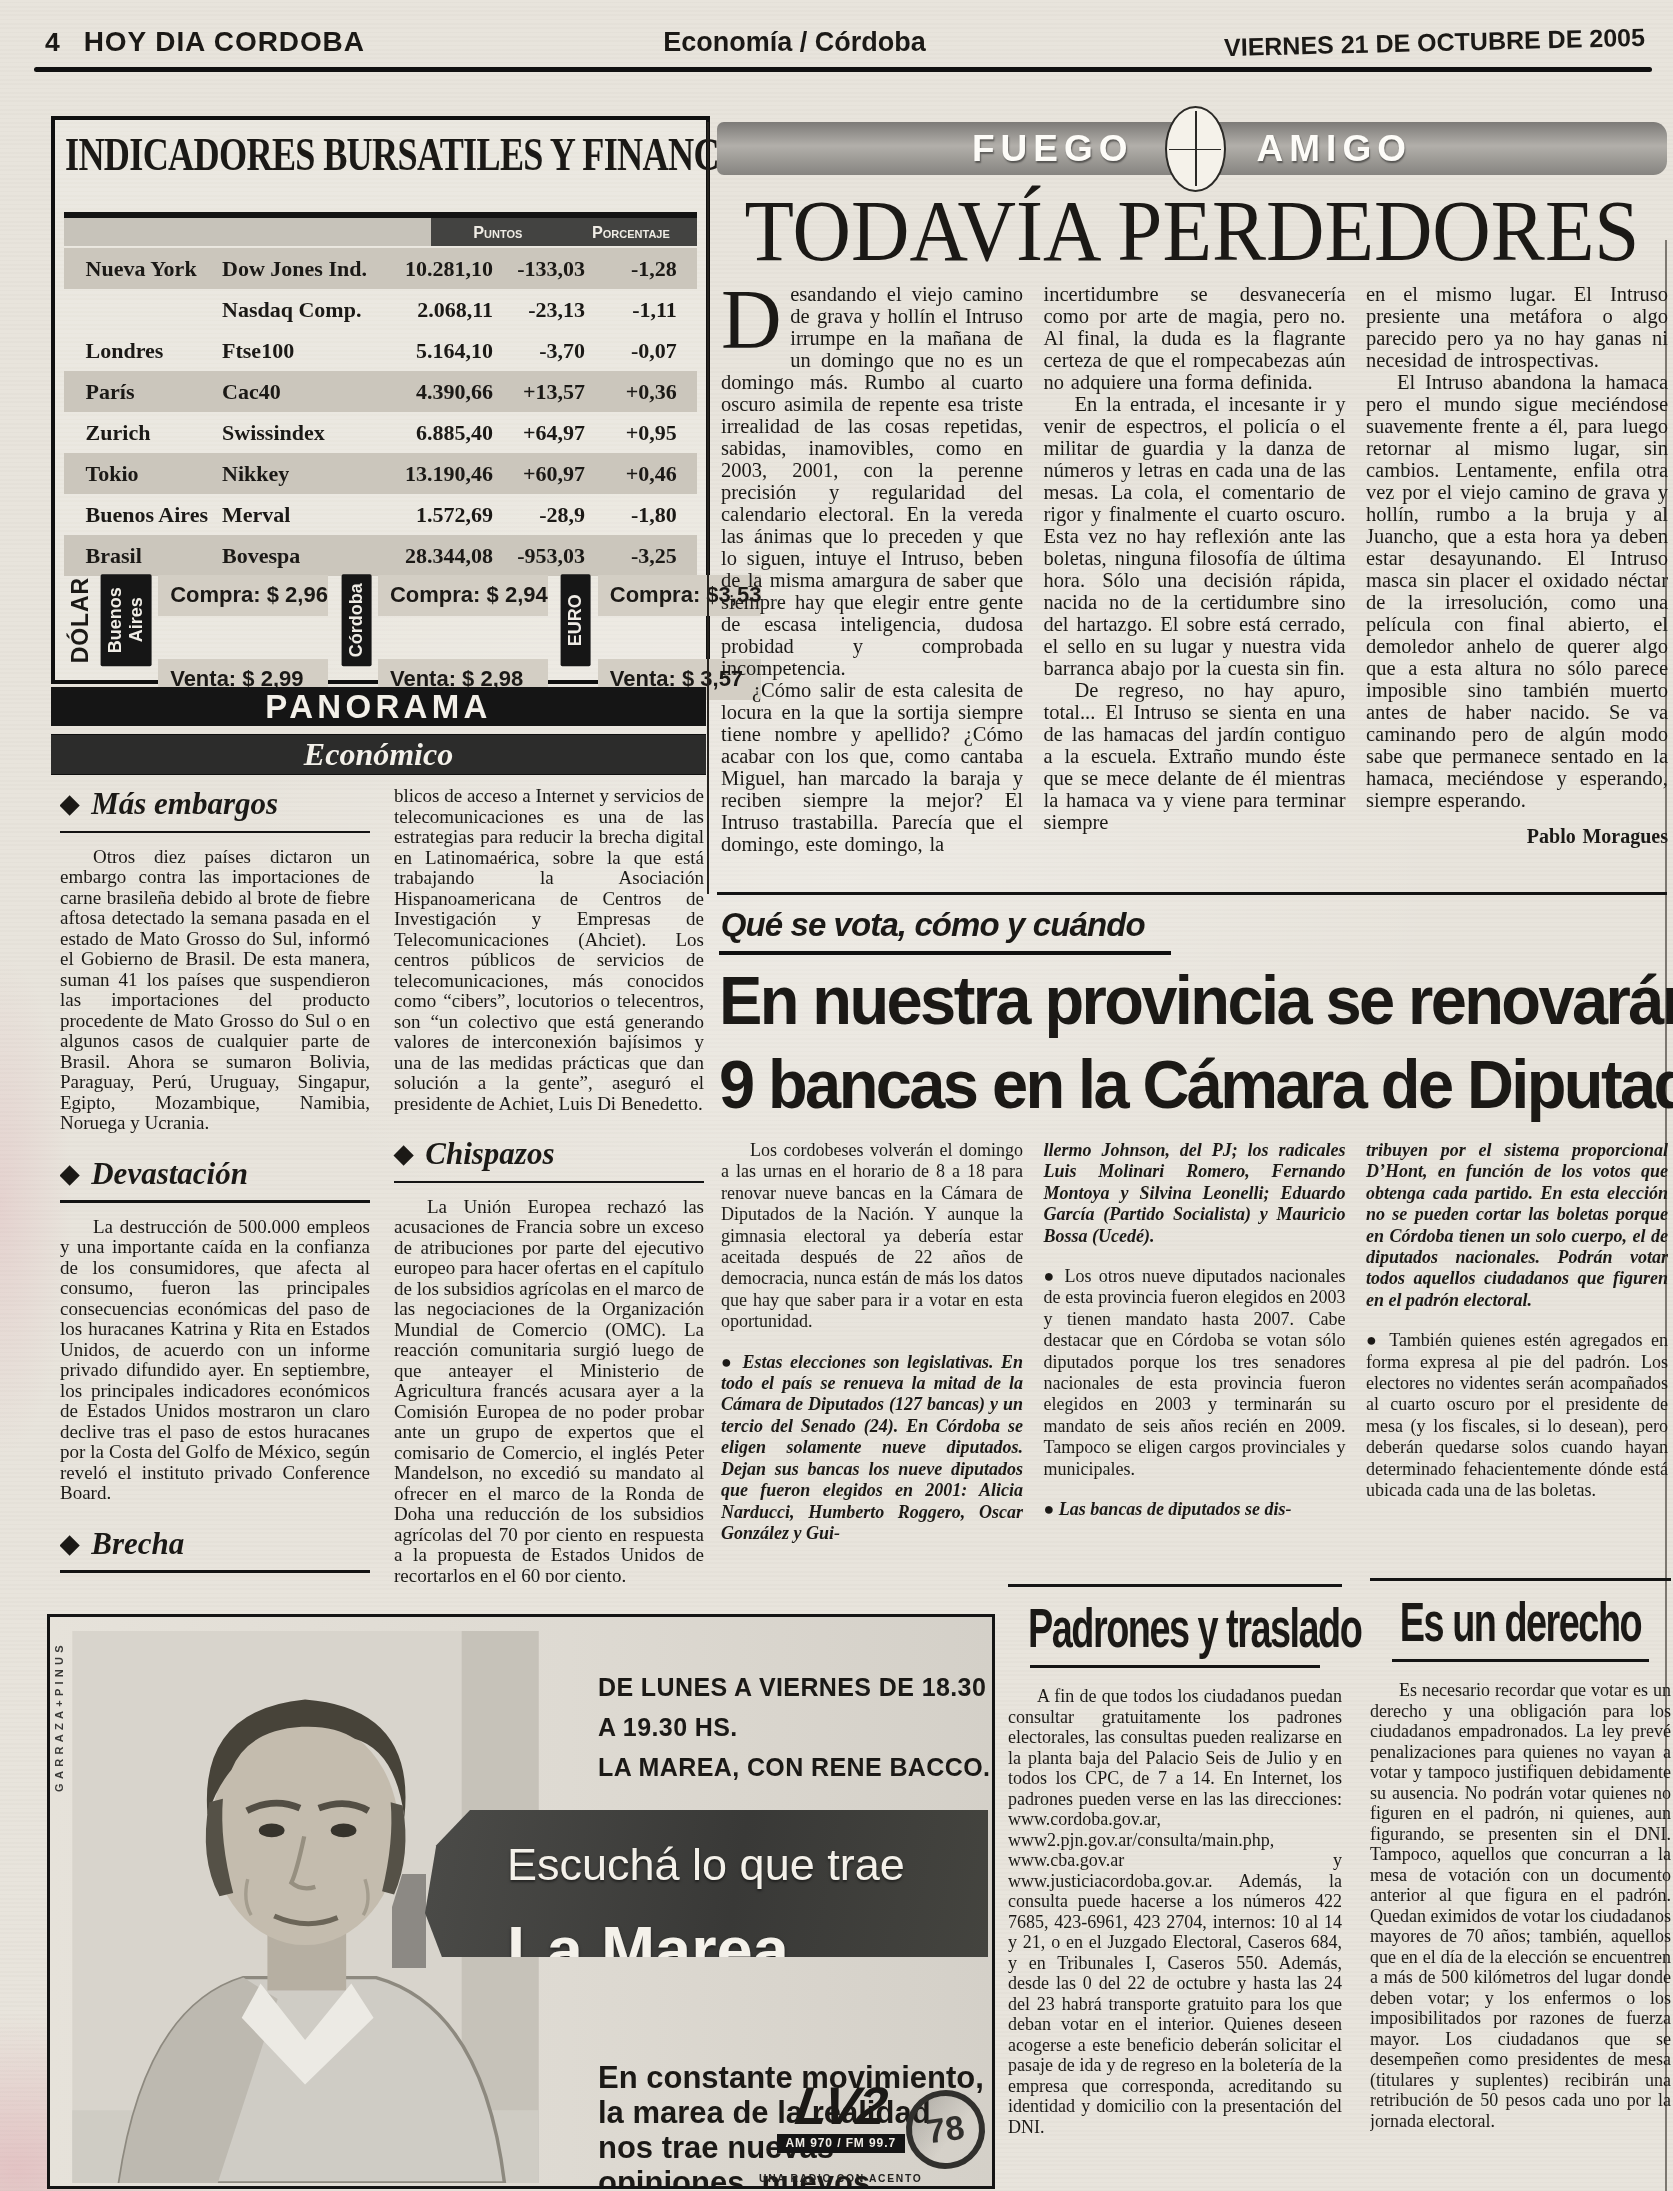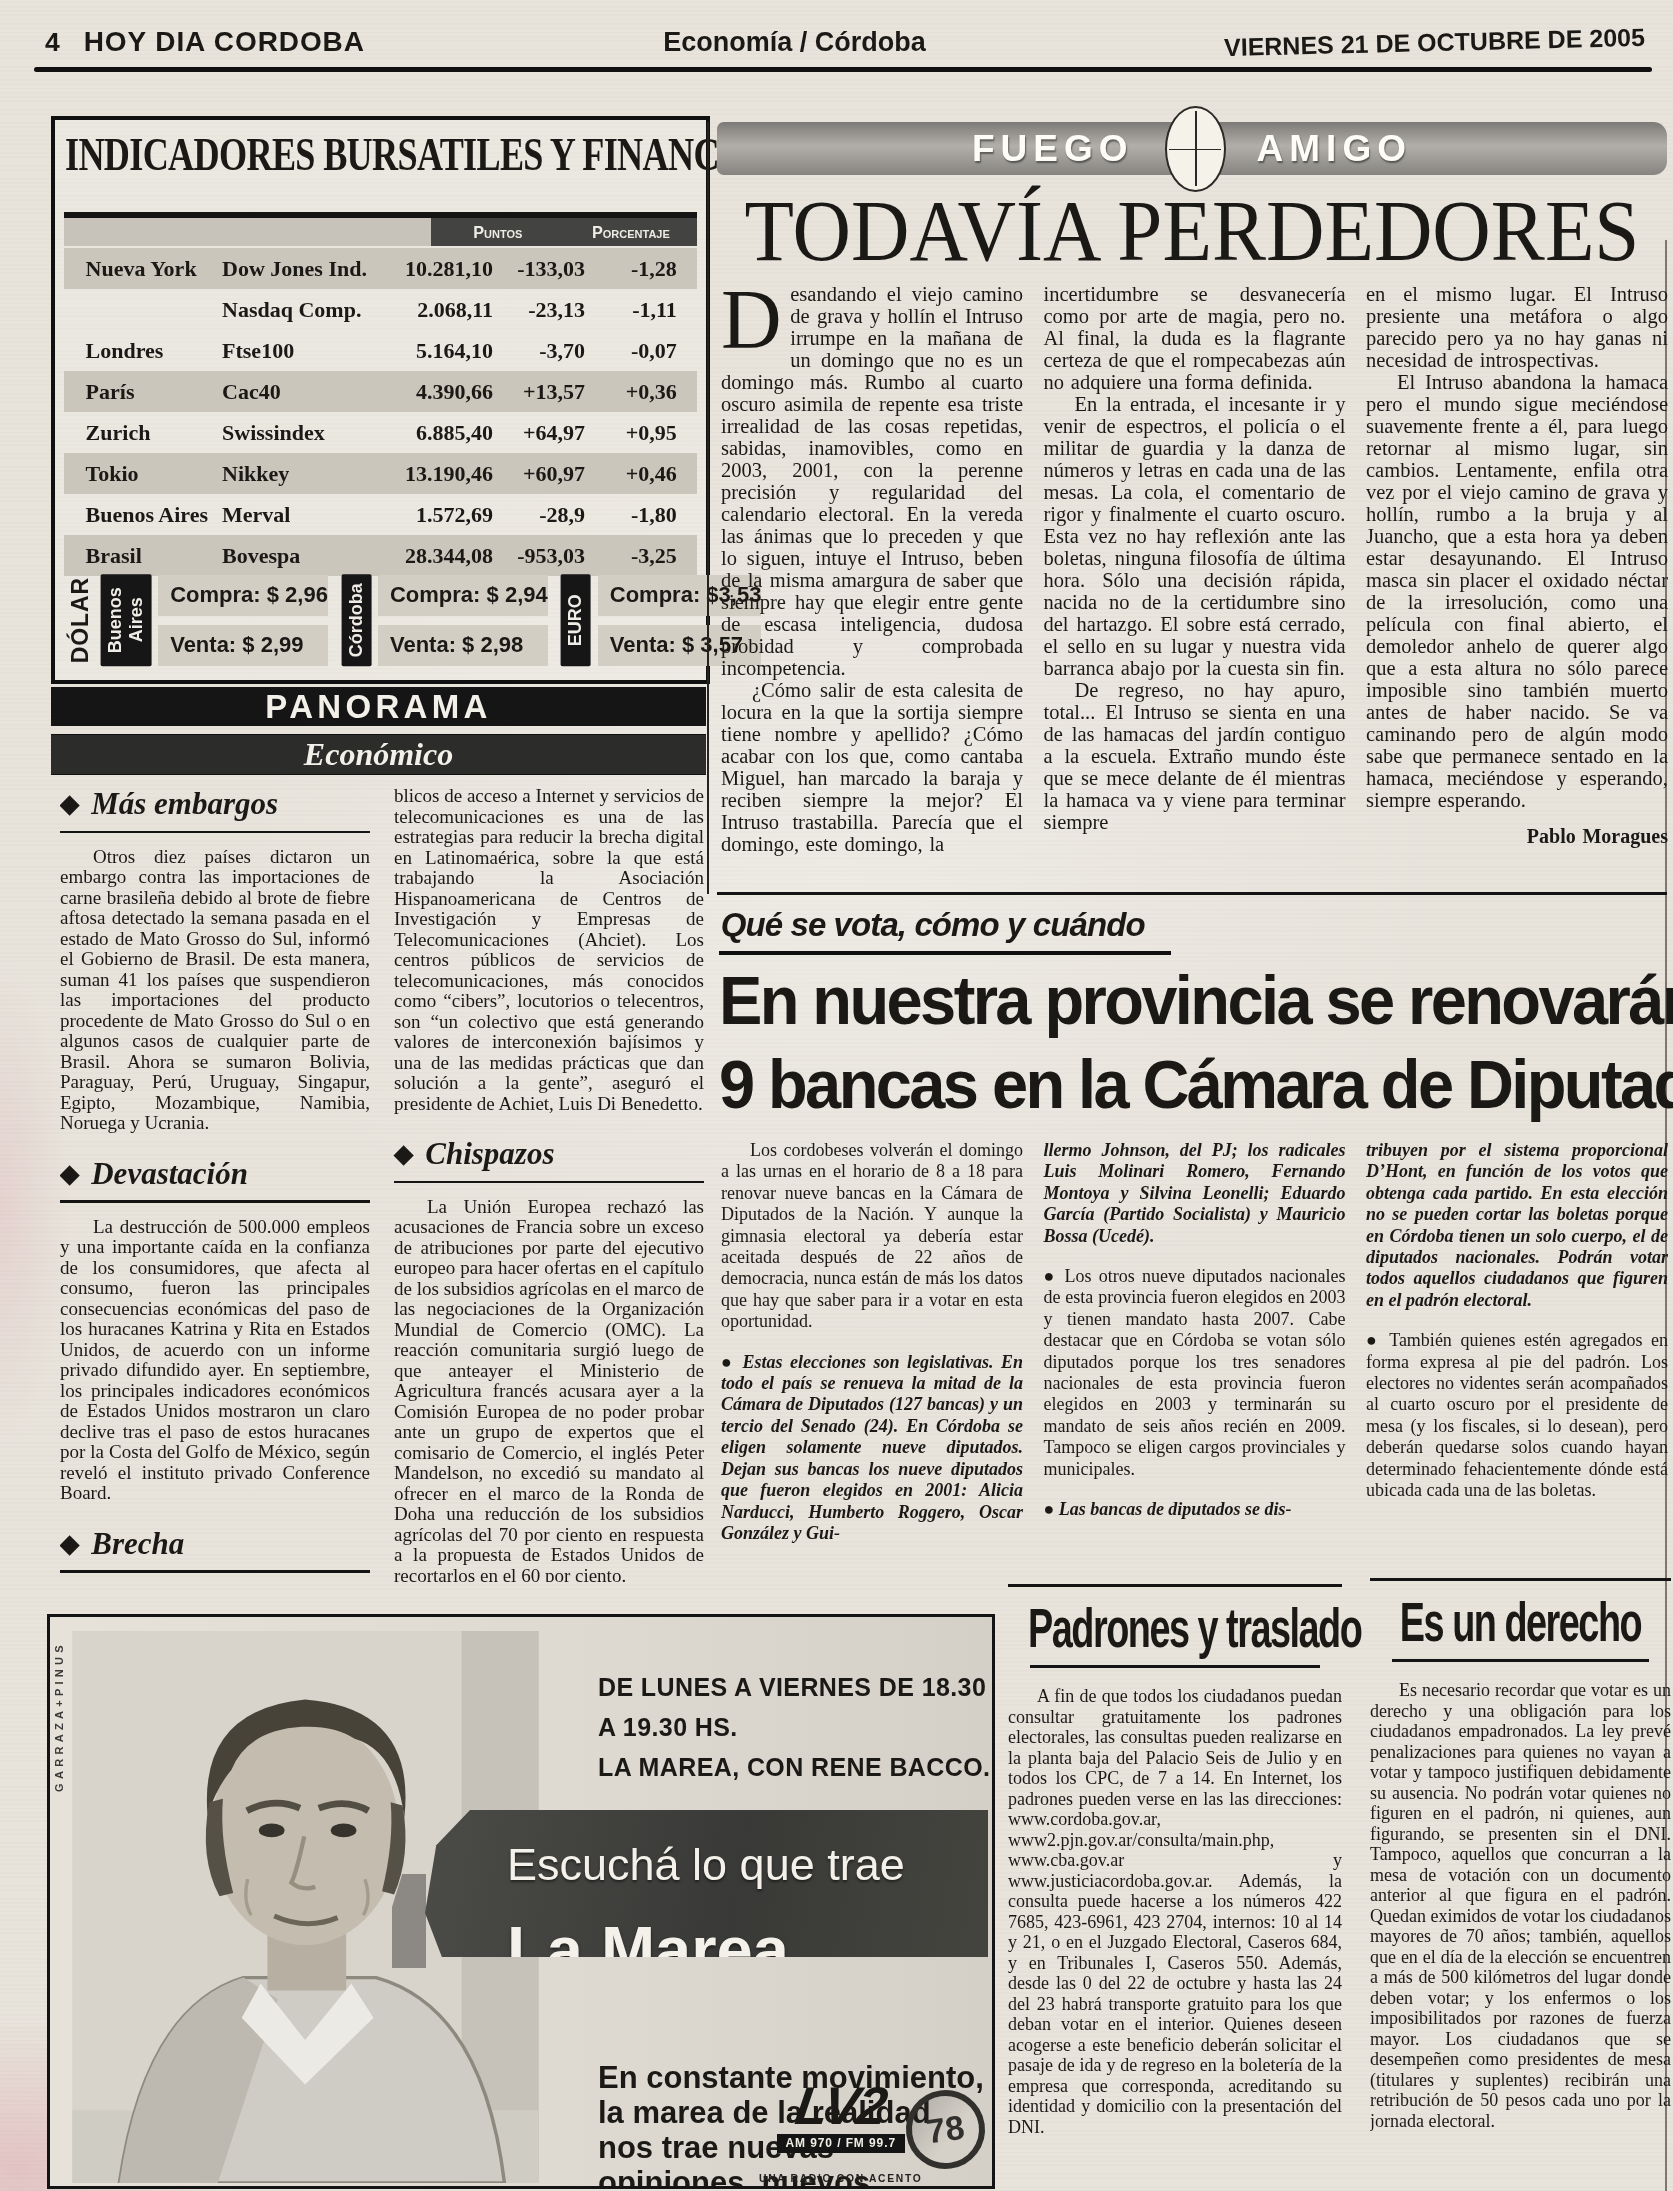--- a/index.html
+++ b/index.html
@@ -46,21 +46,21 @@
   .t-row .num{text-align:right;padding-right:20.5px;}
 
   
   .fx{position:absolute;left:8.6px;right:8.6px;top:449px;bottom:8.6px;display:flex;gap:13.7px;padding:5.1px 3.4px;}
   .fx-group{flex:1;display:flex;gap:6.8px;align-items:stretch;}
   .fx-dolar{writing-mode:vertical-rl;transform:rotate(180deg);font:700 23px "Liberation Sans",sans-serif;
             letter-spacing:0.9px;text-align:center;}
   .fx-tab{writing-mode:vertical-rl;transform:rotate(180deg);background:#161616;color:#efece5;
           font:700 18px "Liberation Sans",sans-serif;text-align:center;padding:3.4px 4.3px;border-radius:1.7px;}
   .fx-vals{flex:1;display:flex;flex-direction:column;gap:8.6px;justify-content:center;}
-  .fx-box{background:#d3cec4;font:700 22px "Liberation Sans",sans-serif;padding:7.7px 0 7.7px 12px;white-space:nowrap;}
+  .fx-box{background:#d3cec4;font:700 22px "Liberation Sans",sans-serif;padding:7.7px 0 7.7px 12px;white-space:nowrap;margin-top:34px;}
 
   
   .pan-bar{position:absolute;left:51px;top:687px;width:655px;height:39px;background:#151515;color:#f3f0e9;
            display:flex;align-items:center;justify-content:center;font:700 33px "Liberation Sans",sans-serif;letter-spacing:4.3px;}
   .eco-bar{position:absolute;left:51px;top:734px;width:655px;height:39px;background:#2c2c2b;color:#f3f0e9;
            display:flex;align-items:center;justify-content:center;border-top:1.7px solid #101010;border-bottom:1.7px solid #101010;
            font-family:"Liberation Serif",serif;font-style:italic;font-weight:700;font-size:32px;}
   .pan-cols{position:absolute;left:60px;top:786px;width:644px;height:796px;display:flex;gap:24px;overflow:hidden;}
   .pan-col{flex:1;}
   .pan-h{font:700 31px "Liberation Serif",serif;font-style:italic;margin:0;}

